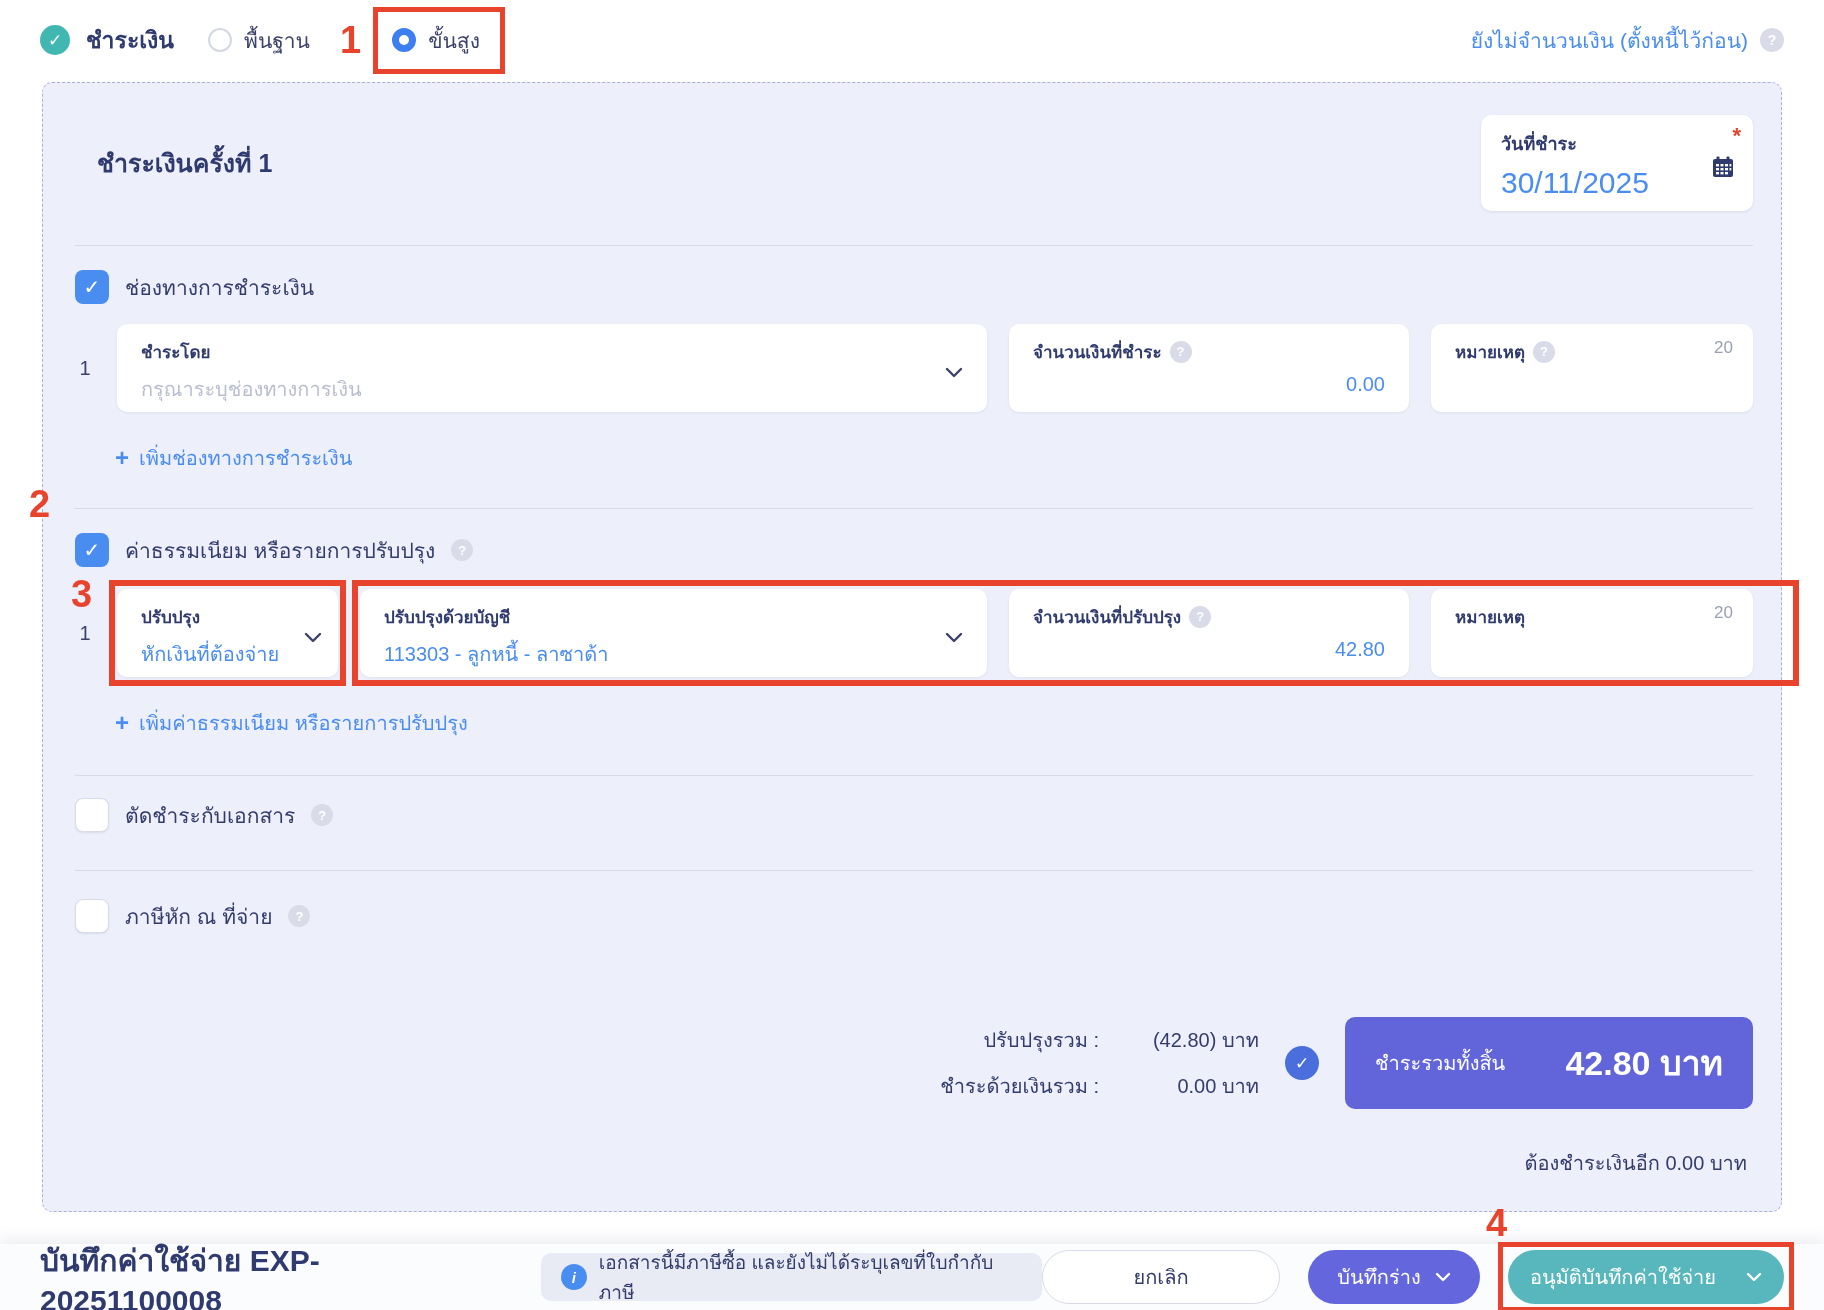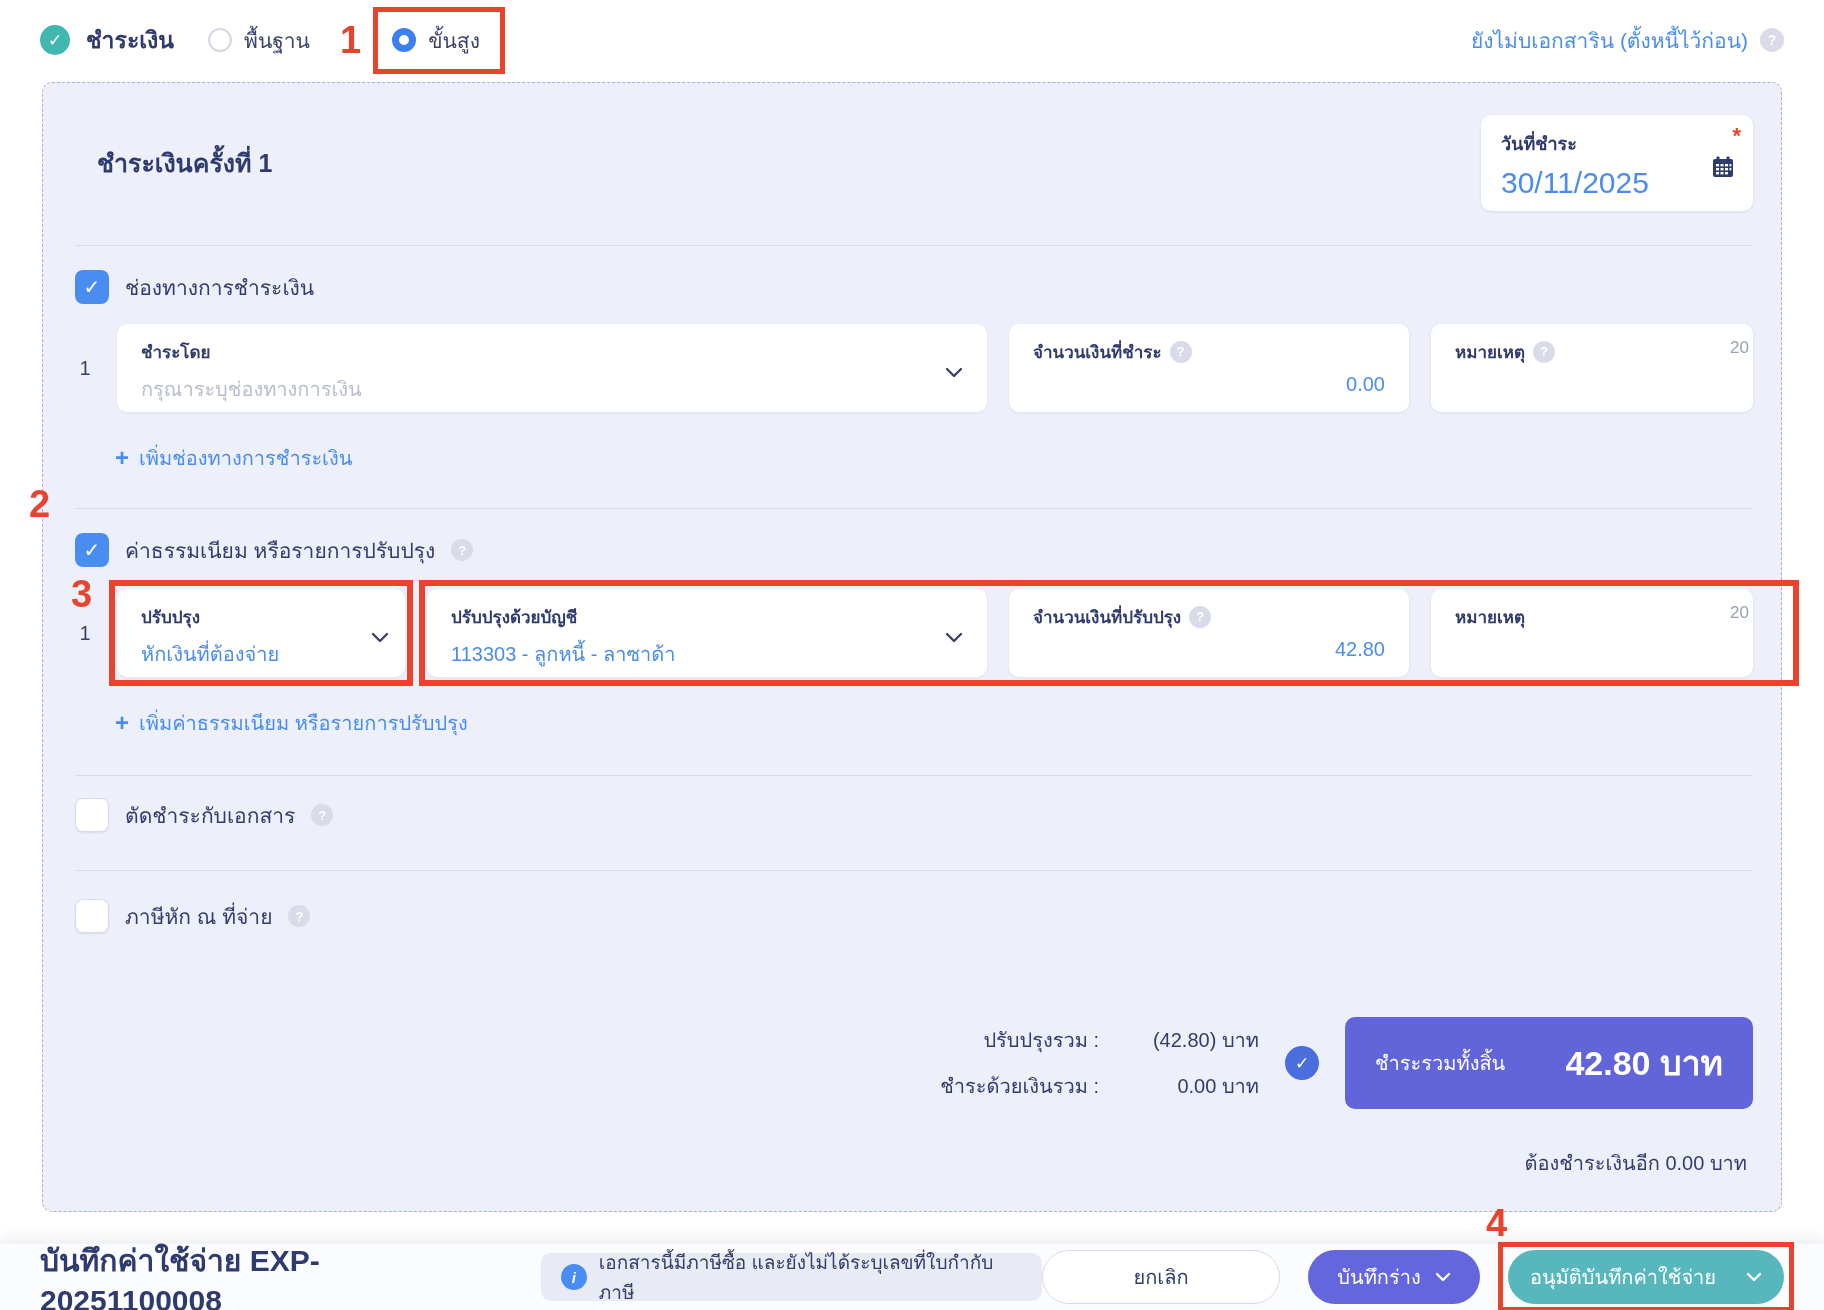--- a/index.html
+++ b/index.html
@@ -67,27 +67,27 @@
   .row-num { width:20px; flex:none; display:flex; align-items:center;
     justify-content:center; font-size:20px; color:#3b4269; }
   .fbox { background:#fff; border-radius:10px; height:88px; position:relative;
     box-shadow:0 1px 3px rgba(40,50,100,.07); padding:14px 24px; }
   .flabel { font-size:17px; font-weight:bold; color:#2f3a6e;
     display:flex; align-items:center; gap:8px; }
   .fvalue { font-size:20px; margin-top:8px; }
   .placeholder { color:#b9bdd0; }
   .blue-val { color:#4a8df0; }
   .right { text-align:right; }
-  .counter { position:absolute; top:14px; right:4px; color:#9aa0b5; font-size:17px; }
+  .counter { position:absolute; top:14px; right:20px; color:#9aa0b5; font-size:17px; }
   .chev { position:absolute; right:24px; bottom:30px; }
   .chev-tight { right:16px; }
   .f-paidby { flex:1; cursor:pointer; }
   .f-amt { width:400px; flex:none; }
   .f-note { width:322px; flex:none; cursor:text; }
-  .f-adjtype { width:288px; flex:none; cursor:pointer; padding-right:44px; }
+  .f-adjtype { width:221px; flex:none; cursor:pointer; padding-right:44px; }
   .group-rest { flex:1; display:flex; gap:22px; position:relative; }
   .f-account { flex:1; cursor:pointer; }
 
   .add-link { display:inline-flex; align-items:center; gap:10px; color:#4a8df0;
     font-size:20px; margin:30px 0 0 40px; cursor:pointer; }
   .al2 { margin-top:30px; }
   .plus { font-size:24px; font-weight:bold; line-height:1; }
 
   
   .red-frame { position:absolute; border:6px solid #e8432c; pointer-events:none; z-index:5; }
@@ -150,21 +150,21 @@
     </div>
     <span class="step-num step1">1</span>
     <div class="advanced-frame">
       <div class="radio-item">
         <span class="radio-circle selected"></span>
         <span>ขั้นสูง</span>
       </div>
     </div>
   </div>
   <div class="hdr-right">
-    <span class="link-blue">ยังไม่บเอกสาริน (ตั้งหนี้ไว้ก่อน)</span>
+    <span class="link-blue">ยังไม่จำนวนเงิน (ตั้งหนี้ไว้ก่อน)</span>
     <span class="q-icon">?</span>
   </div>
 </div>
 
 <div class="card">
 
   <div class="card-head">
     <div class="card-title">ชำระเงินครั้งที่ 1</div>
     <div class="date-box">
       <div class="date-label">วันที่ชำระ</div>

